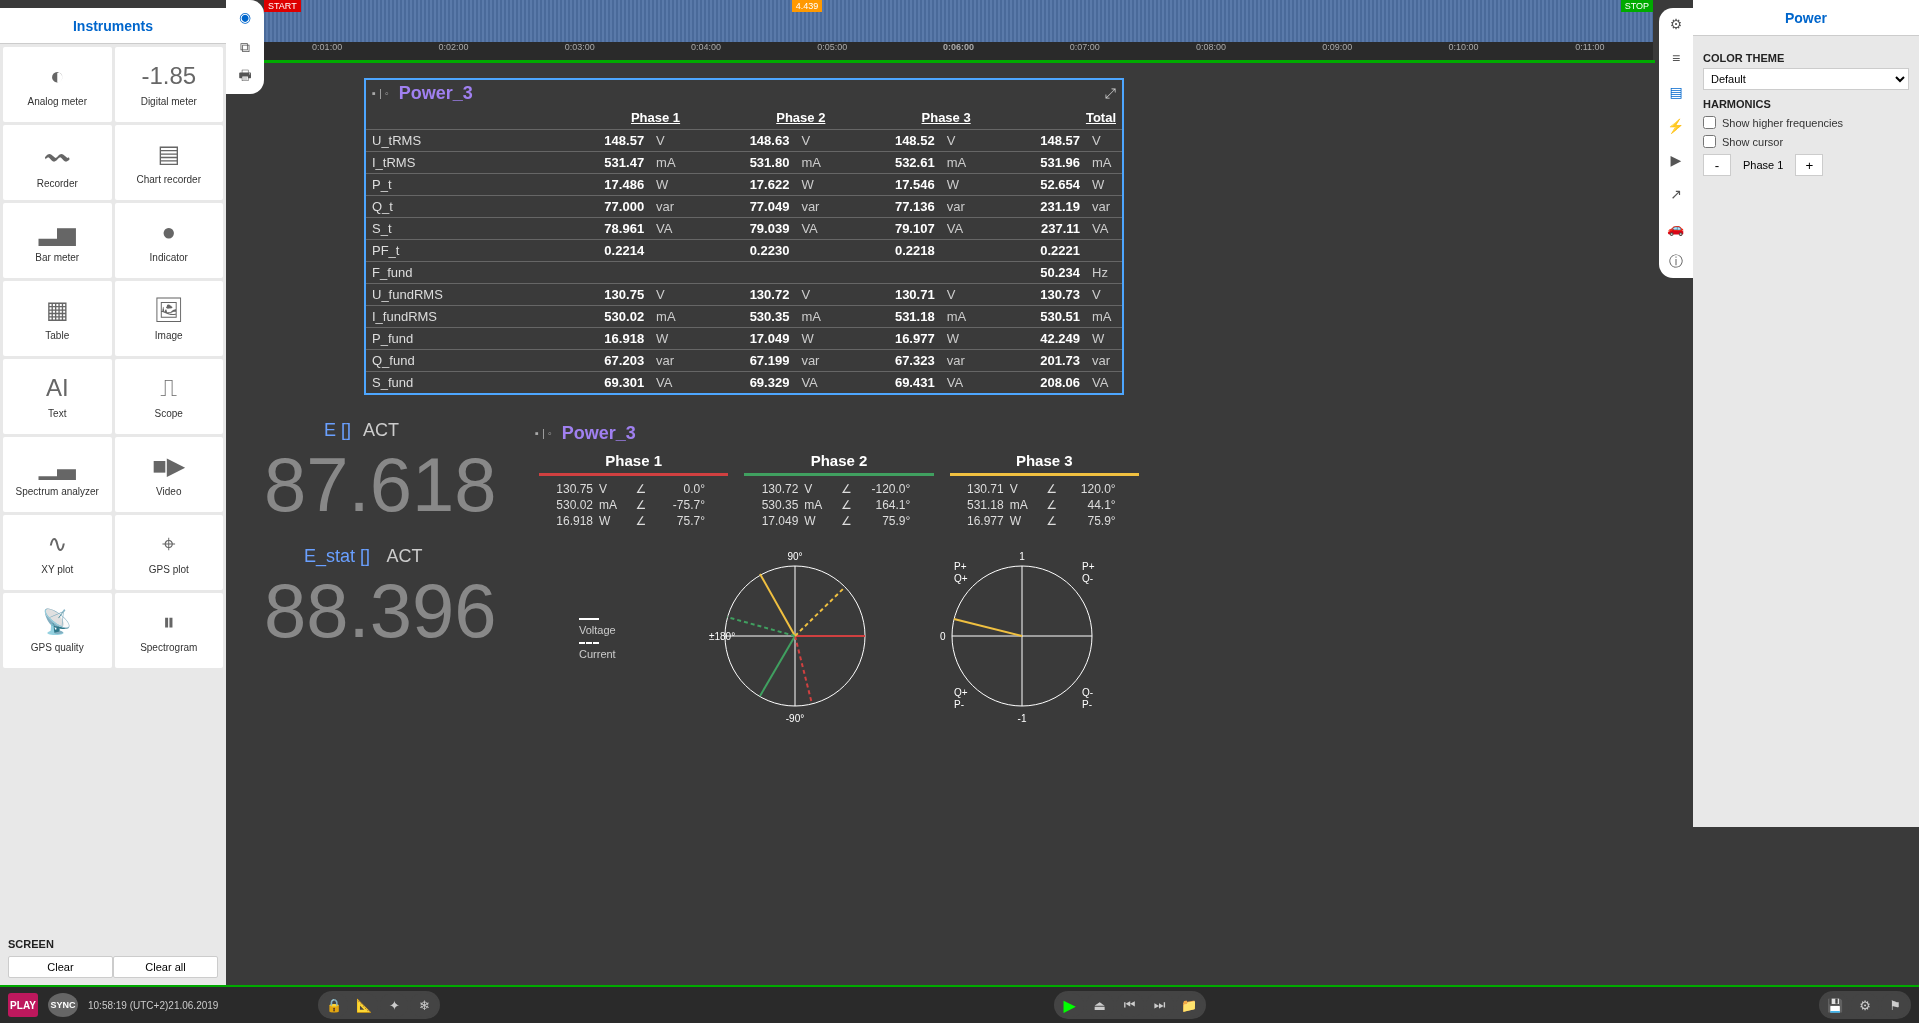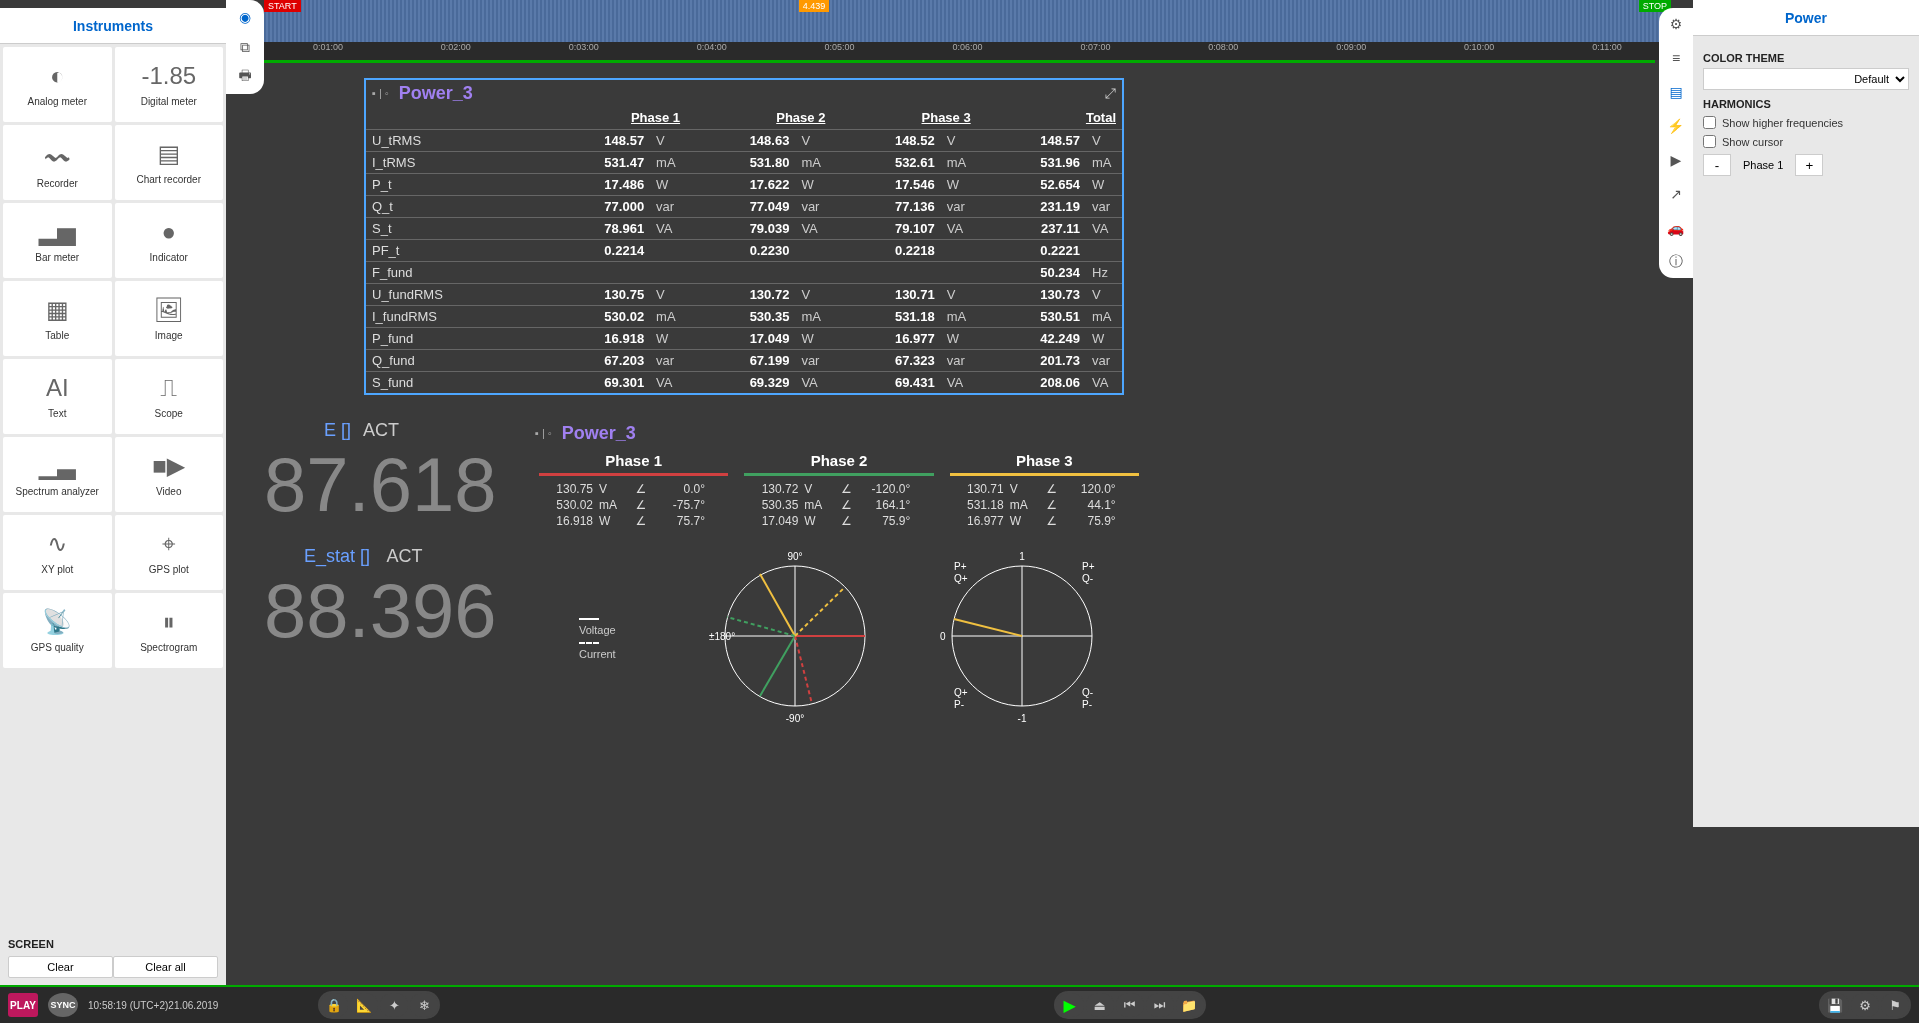--- a/index.html
+++ b/index.html
@@ -15,39 +15,39 @@
 .screen-section { position:absolute; bottom:45px; left:0; width:226px; padding:8px; }
 .screen-label { font-size:11px; font-weight:bold; color:#222; margin-bottom:6px; }
 .screen-btns { display:flex; }
 .screen-btn { flex:1; background:#fff; border:1px solid #ccc; padding:4px; font-size:11px; cursor:pointer; border-radius:2px; }
 
 
 .tool-strip { position:absolute; left:226px; top:0; width:38px; background:#fff; border-radius:0 14px 14px 0; padding:6px 0; display:flex; flex-direction:column; gap:8px; align-items:center; z-index:5;}
 .tool-strip .ticon { width:22px; height:22px; display:flex; align-items:center; justify-content:center; font-size:14px; color:#555; cursor:pointer;}
 
 
-.timeline { position:absolute; left:264px; top:0; right:248px; height:60px; background:#2a2a2a; }
+.timeline { position:absolute; left:264px; top:0; right:266px; height:60px; background:#2a2a2a; }
 .wave { height:42px; background:repeating-linear-gradient(90deg,#4a6a9a 0 2px,#5a7aaa 2px 4px); position:relative; }
 .wave-start { position:absolute; left:0; top:0; background:#d00; color:#fff; font-size:9px; padding:1px 4px; }
 .wave-stop { position:absolute; right:0; top:0; background:#0a0; color:#fff; font-size:9px; padding:1px 4px; }
 .wave-marker { position:absolute; top:0; background:#f90; color:#fff; font-size:9px; padding:1px 4px; left:38%; }
 .time-ticks { height:18px; display:flex; font-size:9px; color:#aaa; position:relative; }
 .time-ticks span { position:absolute; transform:translateX(-50%); }
 .green-line { position:absolute; left:264px; right:264px; top:60px; height:3px; background:#0a0; }
 
 
 .right-tool-strip { position:absolute; right:226px; top:8px; width:34px; background:#fff; border-radius:14px 0 0 14px; padding:6px 0; display:flex; flex-direction:column; gap:14px; align-items:center; z-index:5; }
 .right-tool-strip .ricon { width:20px; height:20px; display:flex; align-items:center; justify-content:center; font-size:14px; color:#555; cursor:pointer; }
 
 
 .right-panel { position:absolute; right:0; top:0; width:226px; height:827px; background:#e8e8e8; }
 .right-header { height:36px; background:#fff; display:flex; align-items:center; justify-content:center; color:#0066cc; font-size:14px; font-weight:bold; border-bottom:1px solid #ccc; }
 .prop-section { padding:8px 10px; }
 .prop-title { font-size:11px; font-weight:bold; color:#222; margin:8px 0 4px; }
-.prop-select { width:100%; border:1px solid #ccc; padding:3px; font-size:11px; background:#fff;text-align:right; }
+.prop-select { width:100%; border:1px solid #ccc; padding:3px; font-size:11px; background:#fff; }
 .prop-check { font-size:11px; color:#333; display:flex; align-items:center; gap:6px; margin:6px 0; }
 .prop-check input { width:13px; height:13px; }
 .phase-spin { display:flex; align-items:center; gap:4px; font-size:11px; }
 .phase-spin button { width:28px; height:22px; border:1px solid #ccc; background:#fff; cursor:pointer; }
 
 
 .main { position:absolute; left:264px; top:70px; right:260px; bottom:40px; }
 
 
 .power-table-wrap { position:absolute; left:100px; top:8px; width:760px; border:2px solid #4da6ff; background:#3a3a3a; }
@@ -201,21 +201,21 @@
     <div class="wave-start">START</div>
     <div class="wave-marker">4.439</div>
     <div class="wave-stop">STOP</div>
   </div>
   <div class="time-ticks" id="time-ticks">
       <span style="left: 4.54545%;">0:01:00</span>
       <span style="left: 13.6364%;">0:02:00</span>
       <span style="left: 22.7273%;">0:03:00</span>
       <span style="left: 31.8182%;">0:04:00</span>
       <span style="left: 40.9091%;">0:05:00</span>
-      <span style="left: 50%;">0:06:00</span>
+      <span style="left: 50%; font-weight: bold;">0:06:00</span>
       <span style="left: 59.0909%;">0:07:00</span>
       <span style="left: 68.1818%;">0:08:00</span>
       <span style="left: 77.2727%;">0:09:00</span>
       <span style="left: 86.3636%;">0:10:00</span>
       <span style="left: 95.4545%;">0:11:00</span>
     </div>
 </div>
 <div class="green-line"></div>
 
 <div class="right-tool-strip">

